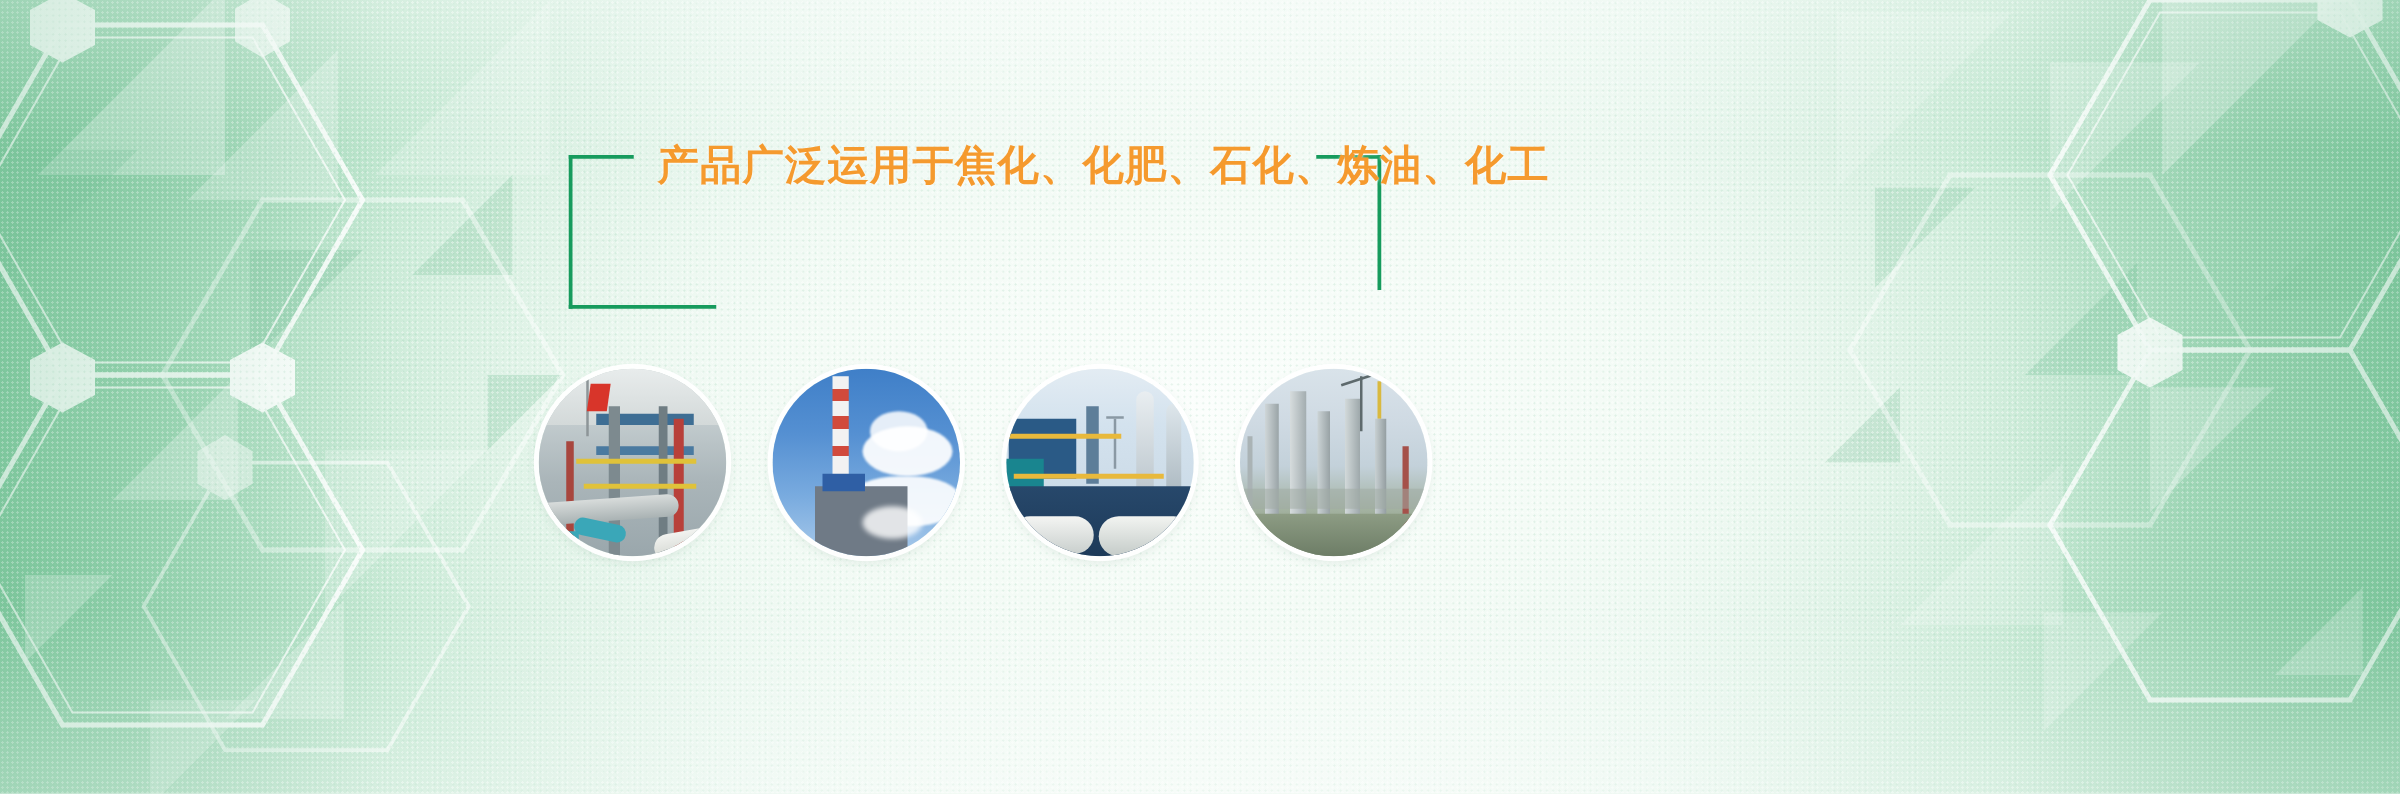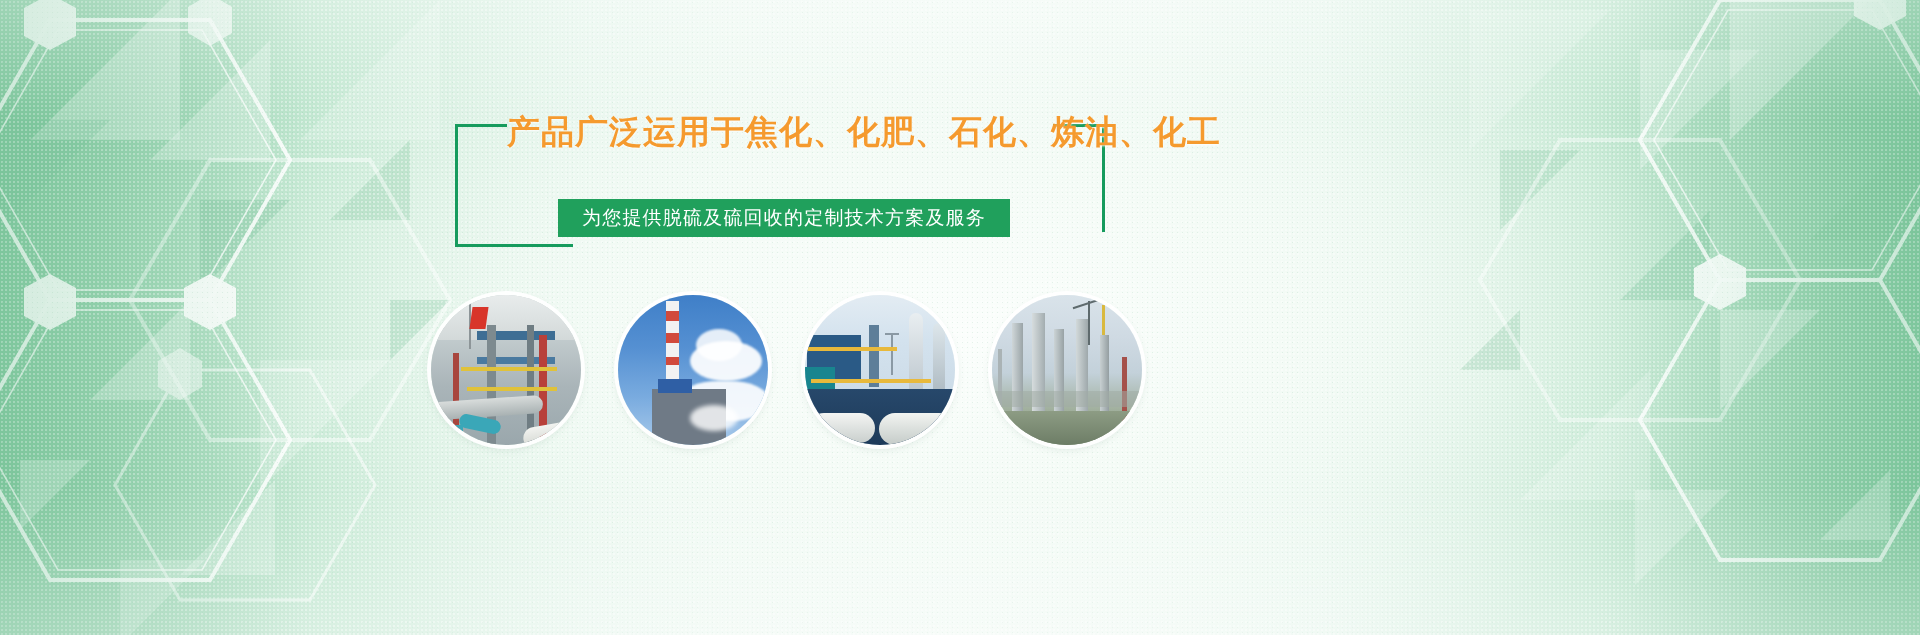--- a/index.html
+++ b/index.html
@@ -48,21 +48,21 @@
   .bracket{position:absolute;inset:0;pointer-events:none;}
   .br-left{position:absolute;left:0;top:12px;bottom:0;width:3px;background:#169b5d;}
   .br-top{position:absolute;left:0;top:12px;width:52px;height:3px;background:#169b5d;}
   .br-top-r{position:absolute;right:0;top:12px;width:52px;height:3px;background:#169b5d;}
   .br-right{position:absolute;right:0;top:12px;height:108px;width:3px;background:#169b5d;}
   .br-bot{position:absolute;left:0;bottom:0;width:118px;height:3px;background:#169b5d;}
 
   .headline{position:absolute;left:52px;right:40px;top:0;text-align:center;
     color:#F59A2E;font-weight:bold;font-size:33px;line-height:40px;letter-spacing:1px;
     text-shadow:0 1px 2px rgba(255,255,255,.85);}
-  .headline .l1{display:block;white-space:nowrap;}
+  .headline .l1{display:block;white-space:nowrap;margin-left:19px;}
   .headline .l2{display:block;white-space:nowrap;}
 
   
   .subbar{position:absolute;left:558px;top:199px;width:452px;height:38px;
     background:#20A05C;display:flex;align-items:center;justify-content:center;}
   .subbar span{color:#ffffff;font-size:19px;letter-spacing:1.2px;white-space:nowrap;}
 
   
   .circles{position:absolute;left:0;top:295px;width:1920px;height:150px;}
   .circ{position:absolute;top:0;width:150px;height:150px;border-radius:50%;
@@ -230,23 +230,20 @@
       <div class="br-top-r"></div>
       <div class="br-left"></div>
       <div class="br-right"></div>
       <div class="br-bot"></div>
     </div>
     <div class="headline">
       <span class="l1">产品广泛运用于焦化、化肥、石化、炼油、化工</span>
     </div>
   </div>
 
-  <div class="subbar">
-    <span>为您提供脱硫及硫回收的定制技术方案及服务</span>
-  </div>
 
   <div class="circles">
 
     <div class="circ" style="left:431px;">
       <div class="ph p1">
         <div class="sky"></div>
         <div class="beamA"></div>
           <div class="beamB"></div>
         <div class="flagpole"></div>
           <div class="flag"></div>

